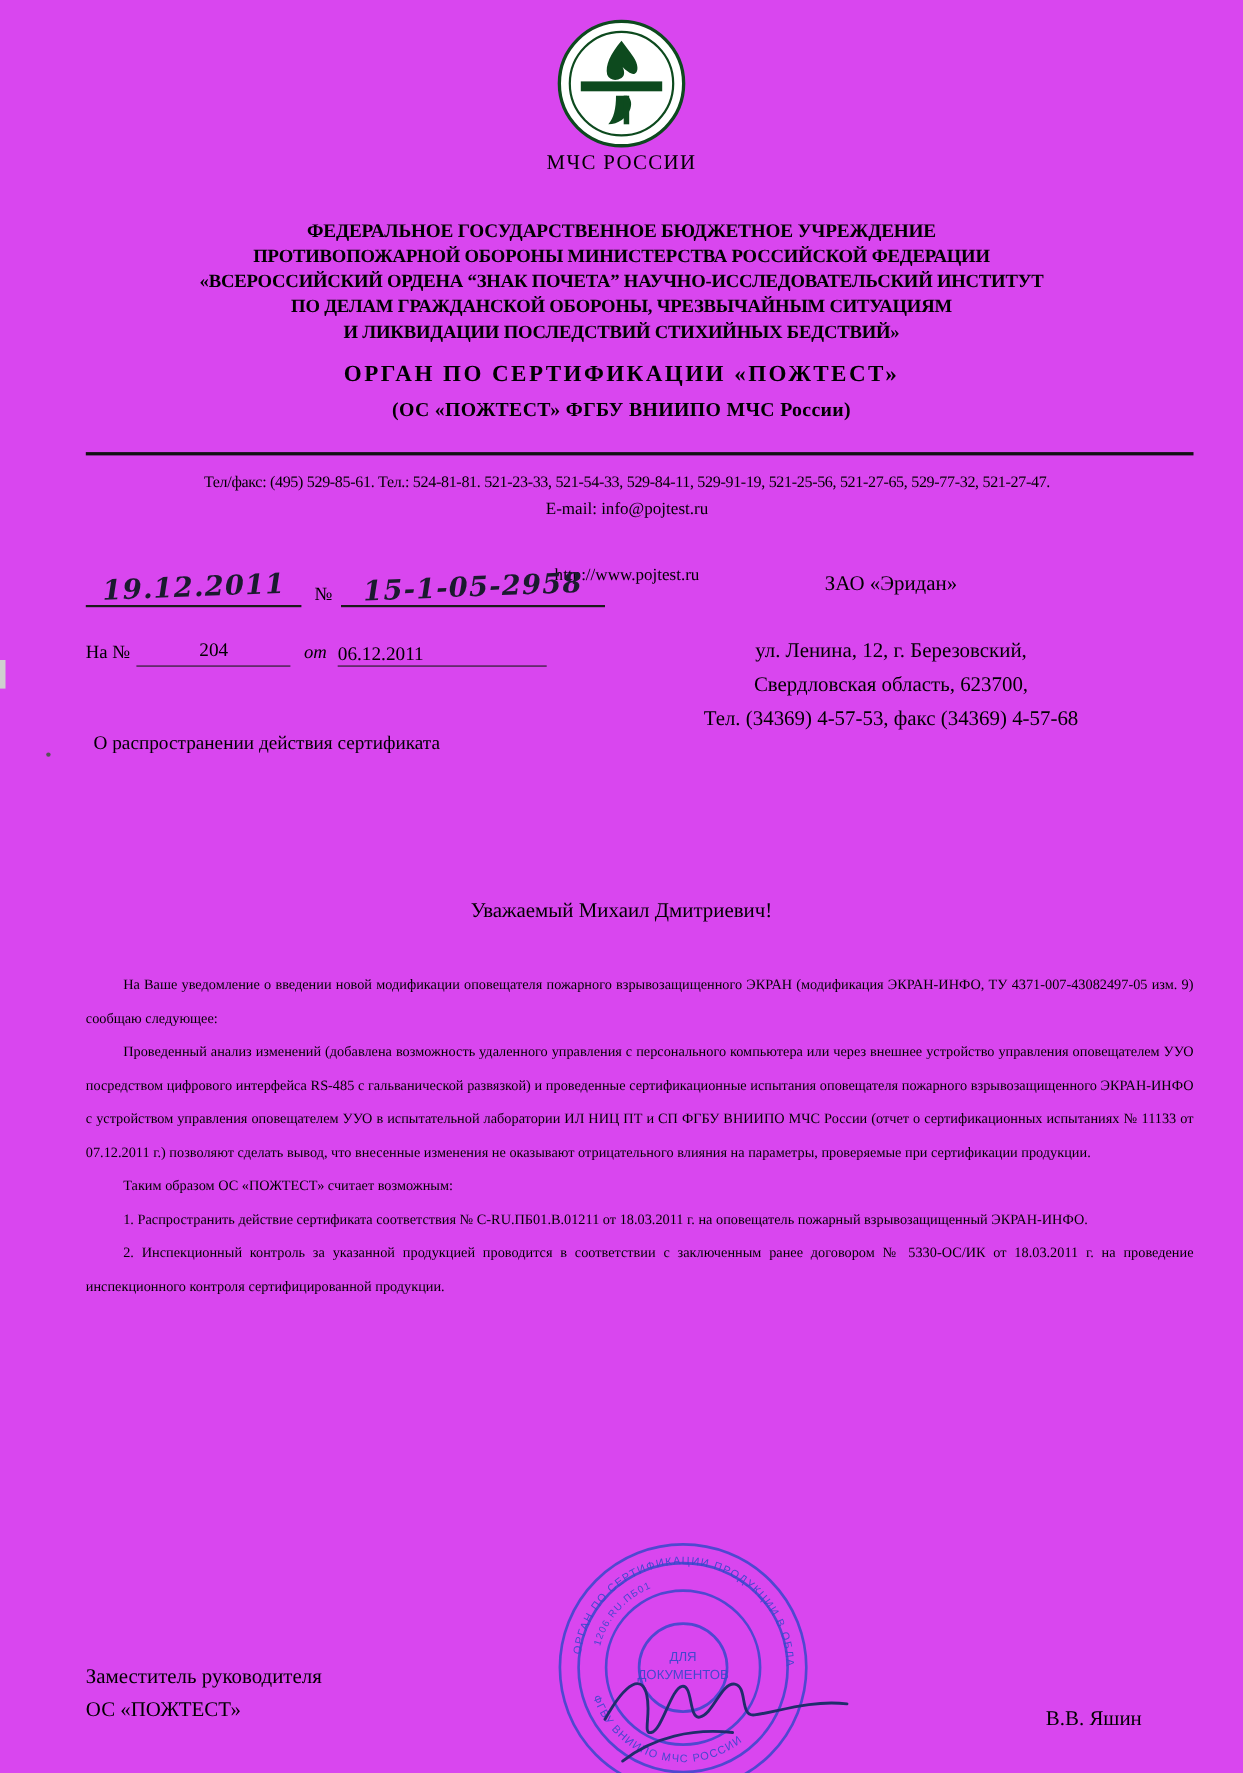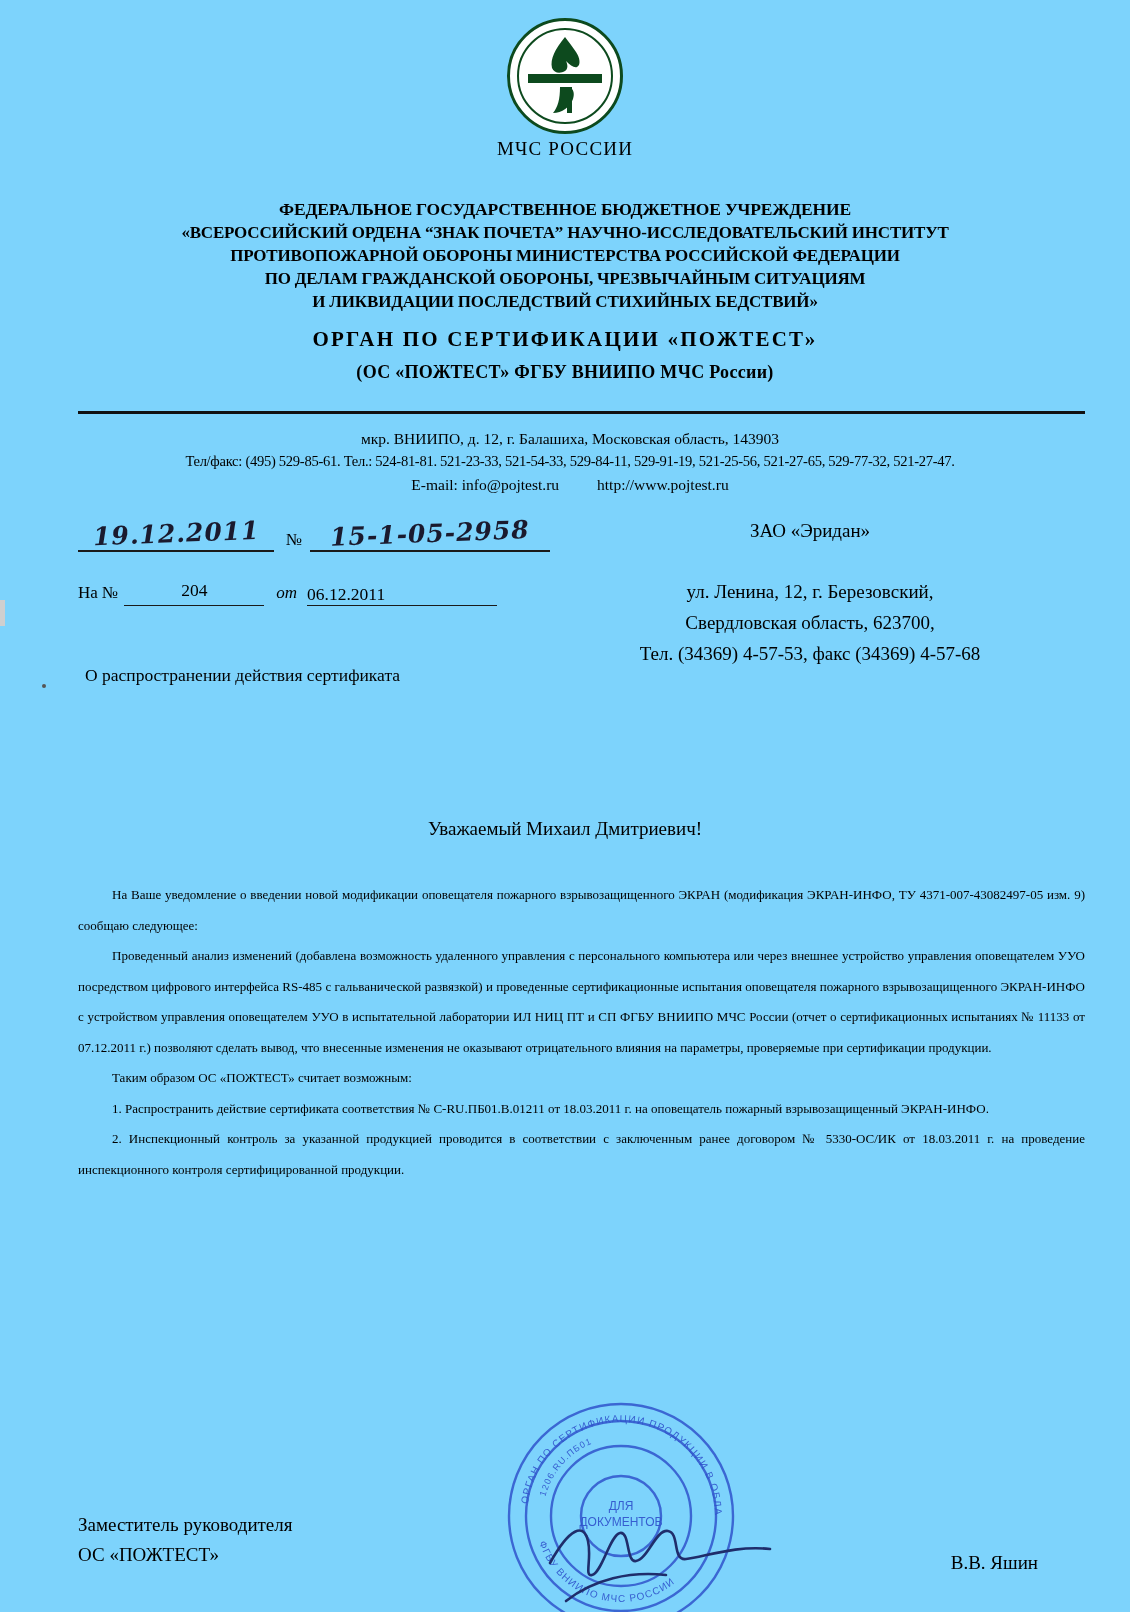--- a/index.html
+++ b/index.html
@@ -9,21 +9,21 @@
   }
   body {
     font-family: "Liberation Serif", serif;
     color: #000000;
   }
   .page {
     position: relative;
     width: 1130px;
     height: 1612px;
     overflow: hidden;
-    background: #7dd3fc;
+    background: #d946ef;
   }
 
   
   .emblem-wrap {
     position: absolute;
     left: 0;
     right: 0;
     top: 18px;
     display: flex;
     justify-content: center;
@@ -100,20 +100,21 @@
     text-align: center;
     font-size: 15.5px;
     line-height: 22px;
   }
   .addr .tel { font-size: 14.6px; letter-spacing: -0.3px; }
   .addr .mailrow {
     display: flex;
     justify-content: center;
     gap: 38px;
     margin-top: 2px;
+    flex-direction: column;
   }
 
   
   .ref-area {
     position: absolute;
     left: 78px;
     top: 512px;
     width: 540px;
   }
   .hand {
@@ -283,31 +284,30 @@
         <path d="M55 16 C45 28 40 38 42 47 C44 52 50 53 55 50 C58 48 58 44 56 40 C60 44 64 47 67 46 C71 44 70 37 66 31 C62 25 58 20 55 16 Z" fill="#0d4a1e"></path>
         <path d="M50 66 C50 78 48 86 43 92 C52 92 60 86 63 78 C65 72 63 68 60 66 Z" fill="#0d4a1e"></path>
         <path d="M57 66 L57 92 L62 92 L62 66 Z" fill="#0d4a1e"></path>
       </svg>
     </div>
   </div>
   <div class="mchs-title">МЧС РОССИИ</div>
 
   <div class="org-block">
     <div class="org-line">ФЕДЕРАЛЬНОЕ ГОСУДАРСТВЕННОЕ БЮДЖЕТНОЕ УЧРЕЖДЕНИЕ</div>
+    <div class="org-line l2">ПРОТИВОПОЖАРНОЙ ОБОРОНЫ МИНИСТЕРСТВА РОССИЙСКОЙ ФЕДЕРАЦИИ</div>
     <div class="org-line l2">«ВСЕРОССИЙСКИЙ ОРДЕНА “ЗНАК ПОЧЕТА” НАУЧНО-ИССЛЕДОВАТЕЛЬСКИЙ ИНСТИТУТ</div>
-    <div class="org-line l2">ПРОТИВОПОЖАРНОЙ ОБОРОНЫ МИНИСТЕРСТВА РОССИЙСКОЙ ФЕДЕРАЦИИ</div>
     <div class="org-line l2">ПО ДЕЛАМ ГРАЖДАНСКОЙ ОБОРОНЫ, ЧРЕЗВЫЧАЙНЫМ СИТУАЦИЯМ</div>
     <div class="org-line l2">И ЛИКВИДАЦИИ ПОСЛЕДСТВИЙ СТИХИЙНЫХ БЕДСТВИЙ»</div>
     <div class="cert-organ">ОРГАН ПО СЕРТИФИКАЦИИ «ПОЖТЕСТ»</div>
     <div class="cert-organ2">(ОС «ПОЖТЕСТ» ФГБУ ВНИИПО МЧС России)</div>
   </div>
   <div class="rule"></div>
 
   <div class="addr">
-    <div>мкр. ВНИИПО, д. 12, г. Балашиха, Московская область, 143903</div>
     <div class="tel">Тел/факс: (495) 529-85-61. Тел.: 524-81-81. 521-23-33, 521-54-33, 529-84-11, 529-91-19, 521-25-56, 521-27-65, 529-77-32, 521-27-47.</div>
     <div class="mailrow">
       <span>E-mail: info@pojtest.ru</span>
       <span>http://www.pojtest.ru</span>
     </div>
   </div>
 
   <div class="ref-area">
     <div class="row-date">
       <div class="date-slot">

